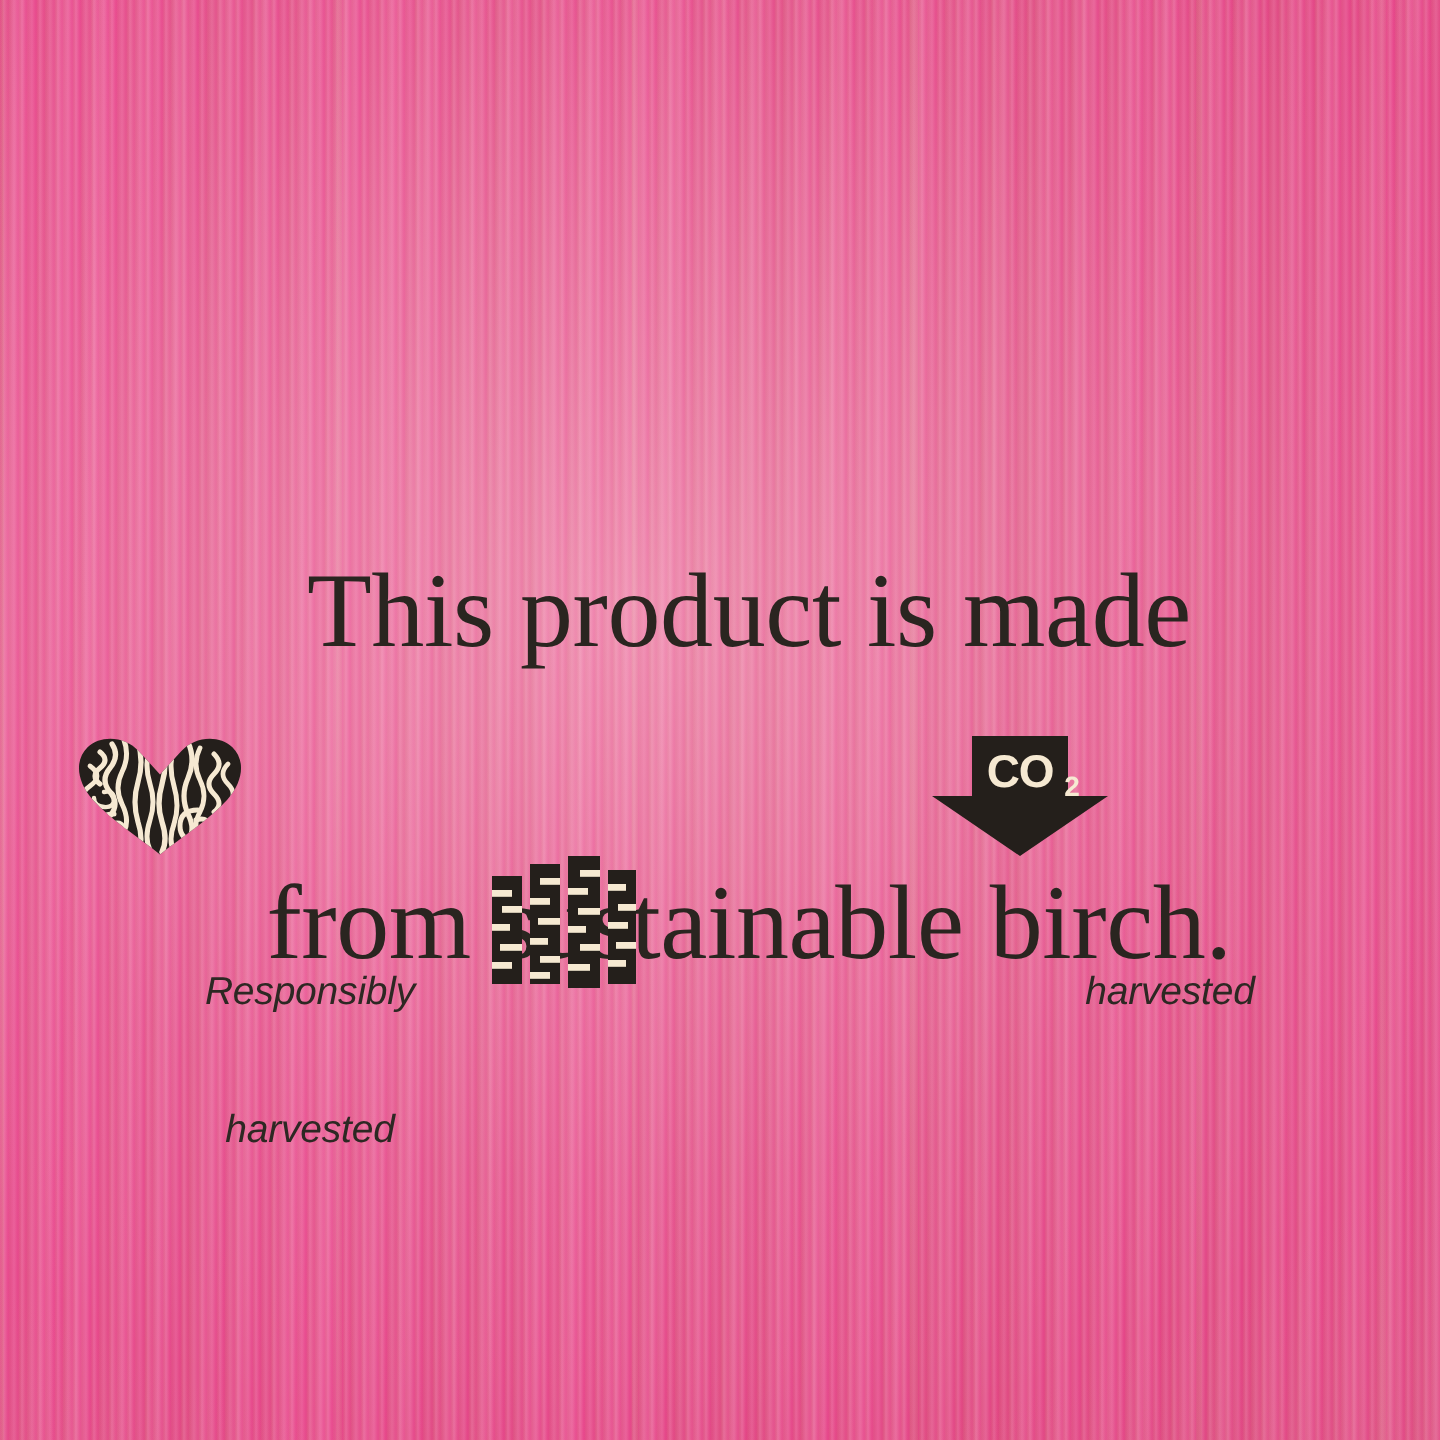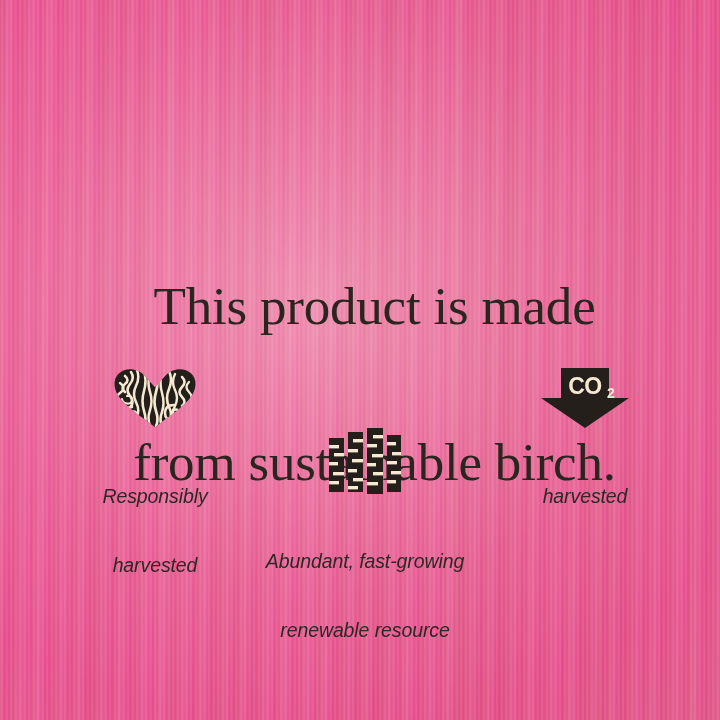--- a/index.html
+++ b/index.html
@@ -122,21 +122,21 @@
   }
   .feature .cap .cap-line { display: block; }
 
   #feature-harvested { left: 36px;  top: 360px; width: 238px; }
   #feature-renewable { left: 246px; top: 420px; width: 238px; }
   #feature-carbon    { left: 466px; top: 360px; width: 238px; }
 
   .icon-wrap {
     display: flex;
     align-items: flex-end;
-    justify-content: center;
+    justify-content: flex-start;
     height: 68px;
     margin-bottom: 11px;
   }
   #feature-renewable .icon-wrap { height: 74px; margin-bottom: 10px; }
 
   .ink { fill: #241f1b; }
 </style>
 </head>
 <body>
 
@@ -246,24 +246,20 @@
           <g fill="#f6e9d2">
             <rect x="58" y="14" width="9" height="3.4"></rect>
             <rect x="63" y="24" width="9" height="3.4"></rect>
             <rect x="58" y="33" width="10" height="3.4"></rect>
             <rect x="62" y="43" width="10" height="3.4"></rect>
             <rect x="58" y="52" width="9" height="3.4"></rect>
           </g>
         </g>
       </svg>
     </div>
-    <div class="cap">
-      <span class="cap-line">Abundant, fast-growing</span>
-      <span class="cap-line">renewable resource</span>
-    </div>
   </div>
 
   <div class="feature" id="feature-carbon">
     <div class="icon-wrap">
       <svg width="88" height="60" viewBox="0 0 88 60">
         <path d="M20 0 H68 V30 H88 L44 60 L0 30 H20 Z" class="ink"></path>
         <text x="44" y="25.5" text-anchor="middle" font-family="'Liberation Sans', sans-serif" font-size="23" font-weight="bold" letter-spacing="-0.6" fill="#f6e9d2">CO</text>
         <text x="70" y="30" text-anchor="middle" font-family="'Liberation Sans', sans-serif" font-size="14" font-weight="bold" fill="#f6e9d2">2</text>
       </svg>
     </div>

